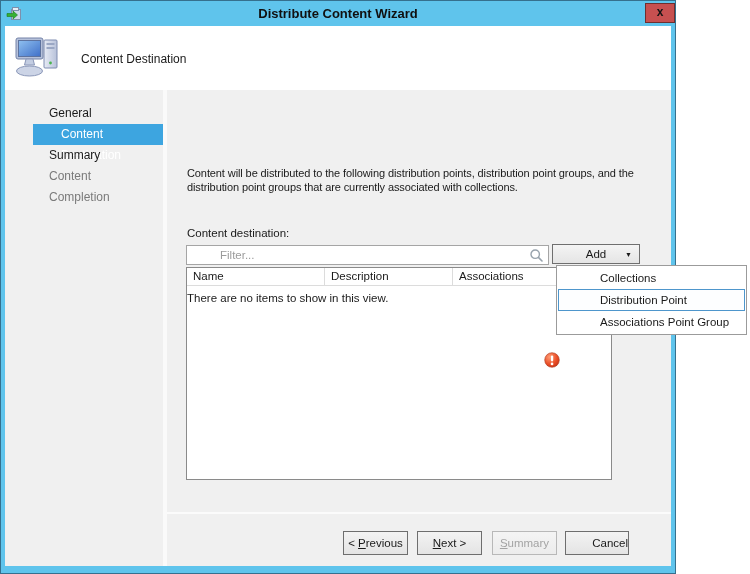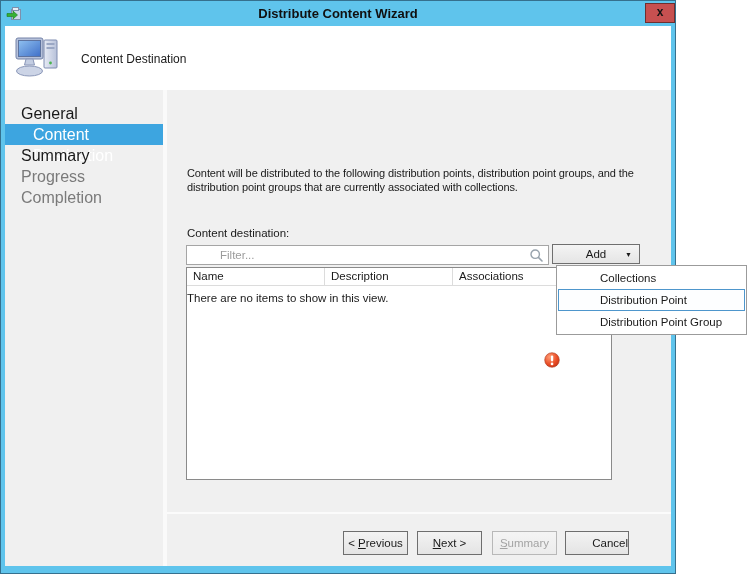--- a/index.html
+++ b/index.html
@@ -22,21 +22,21 @@
   .inner { position:absolute; left:4px; top:25px; width:666px; height:540px; background:#f0f0f0; }
 
   
   .hdr { position:relative; height:64px; background:#ffffff; }
   .hdr-icon { position:absolute; left:9px; top:8px; }
   .hdr-title { position:absolute; left:76px; top:26px; font-size:12px; color:#1a1a1a; }
 
   
   .bodyrow { position:absolute; top:64px; left:0; right:0; bottom:0; display:flex; }
   .sidebar { width:158px; background:#f0f0f0; padding-top:13px; }
-  .side-item { height:21px; line-height:21px; padding-left:16px; font-size:16px; color:#1a1a1a; }
+  .side-item { height:21px; line-height:21px; padding-left:16px; font-size:12px; color:#1a1a1a;margin-left:28px; }
   .side-item.sub { padding-left:28px; }
   .side-item.active { background:#3da5e0; color:#ffffff; }
   .side-item.pending { color:#7a7a7a; }
   .vdivider { width:4px; background:#fafafa; }
   .content { position:relative; flex:1; background:#f0f0f0; }
 
   .heading { position:absolute; left:20px; top:14px; font-size:15.5px; color:#1d78be; }
   .desc { position:absolute; left:20px; top:76px; width:472px; font-size:11px;
           line-height:14px; letter-spacing:-0.1px; color:#1a1a1a; }
   .list-label { position:absolute; left:20px; top:137px; font-size:11.5px; }
@@ -131,21 +131,21 @@
         </span>
         <span class="hdr-title">Content Destination</span>
       </div>
 
       <div class="bodyrow">
 
         <div class="sidebar">
           <div class="side-item">General</div>
           <div class="side-item sub active">Content Destination</div>
           <div class="side-item">Summary</div>
-          <div class="side-item pending">Progress</div>
+          <div class="side-item pending">Content</div>
           <div class="side-item pending">Completion</div>
         </div>
 
         <div class="vdivider"></div>
 
         <div class="content">
           <div class="desc">Content will be distributed to the following distribution points, distribution point groups, and the distribution point groups that are currently associated with collections.</div>
           <div class="list-label">Content destination:</div>
 
           <div class="filterbox">
@@ -202,16 +202,16 @@
             <span>Cancel</span>
           </div>
         </div>
       </div>
     </div>
   </div>
 
   <div class="menu">
     <div class="menu-item">Collections</div>
     <div class="menu-item highlight">Distribution Point</div>
-    <div class="menu-item">Distribution Point Group</div>
+    <div class="menu-item">Associations Point Group</div>
   </div>
 
 </div>
 
 </body></html>

